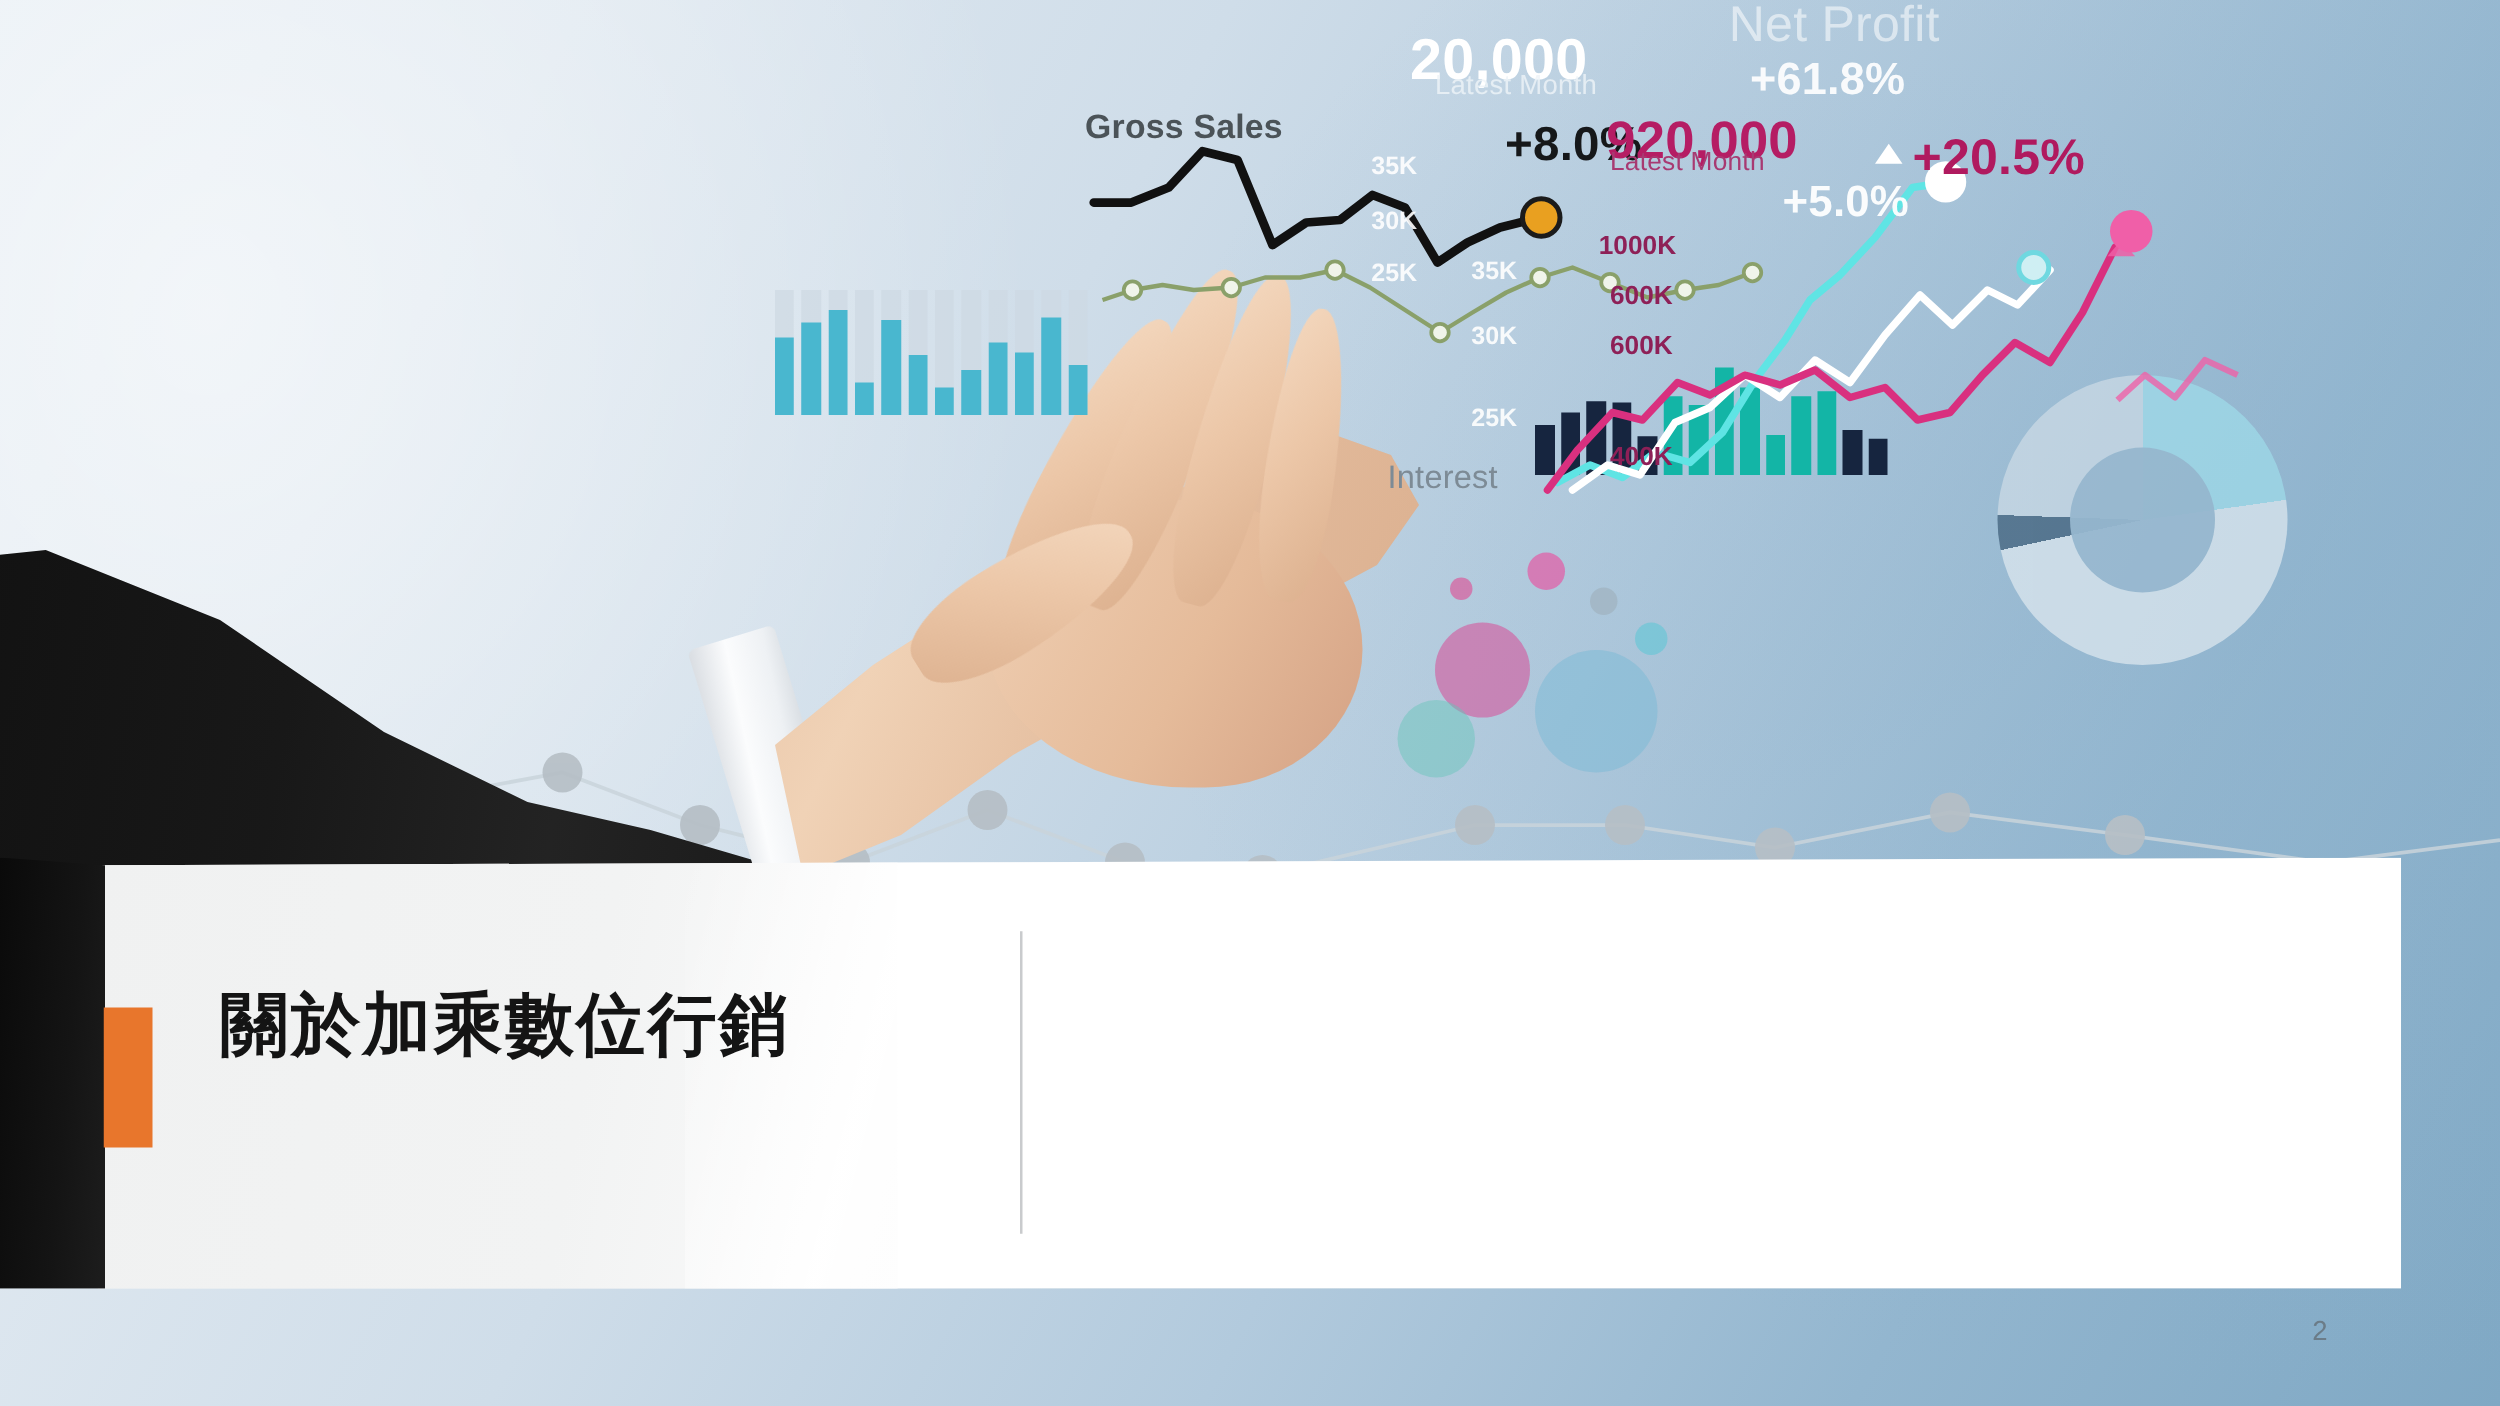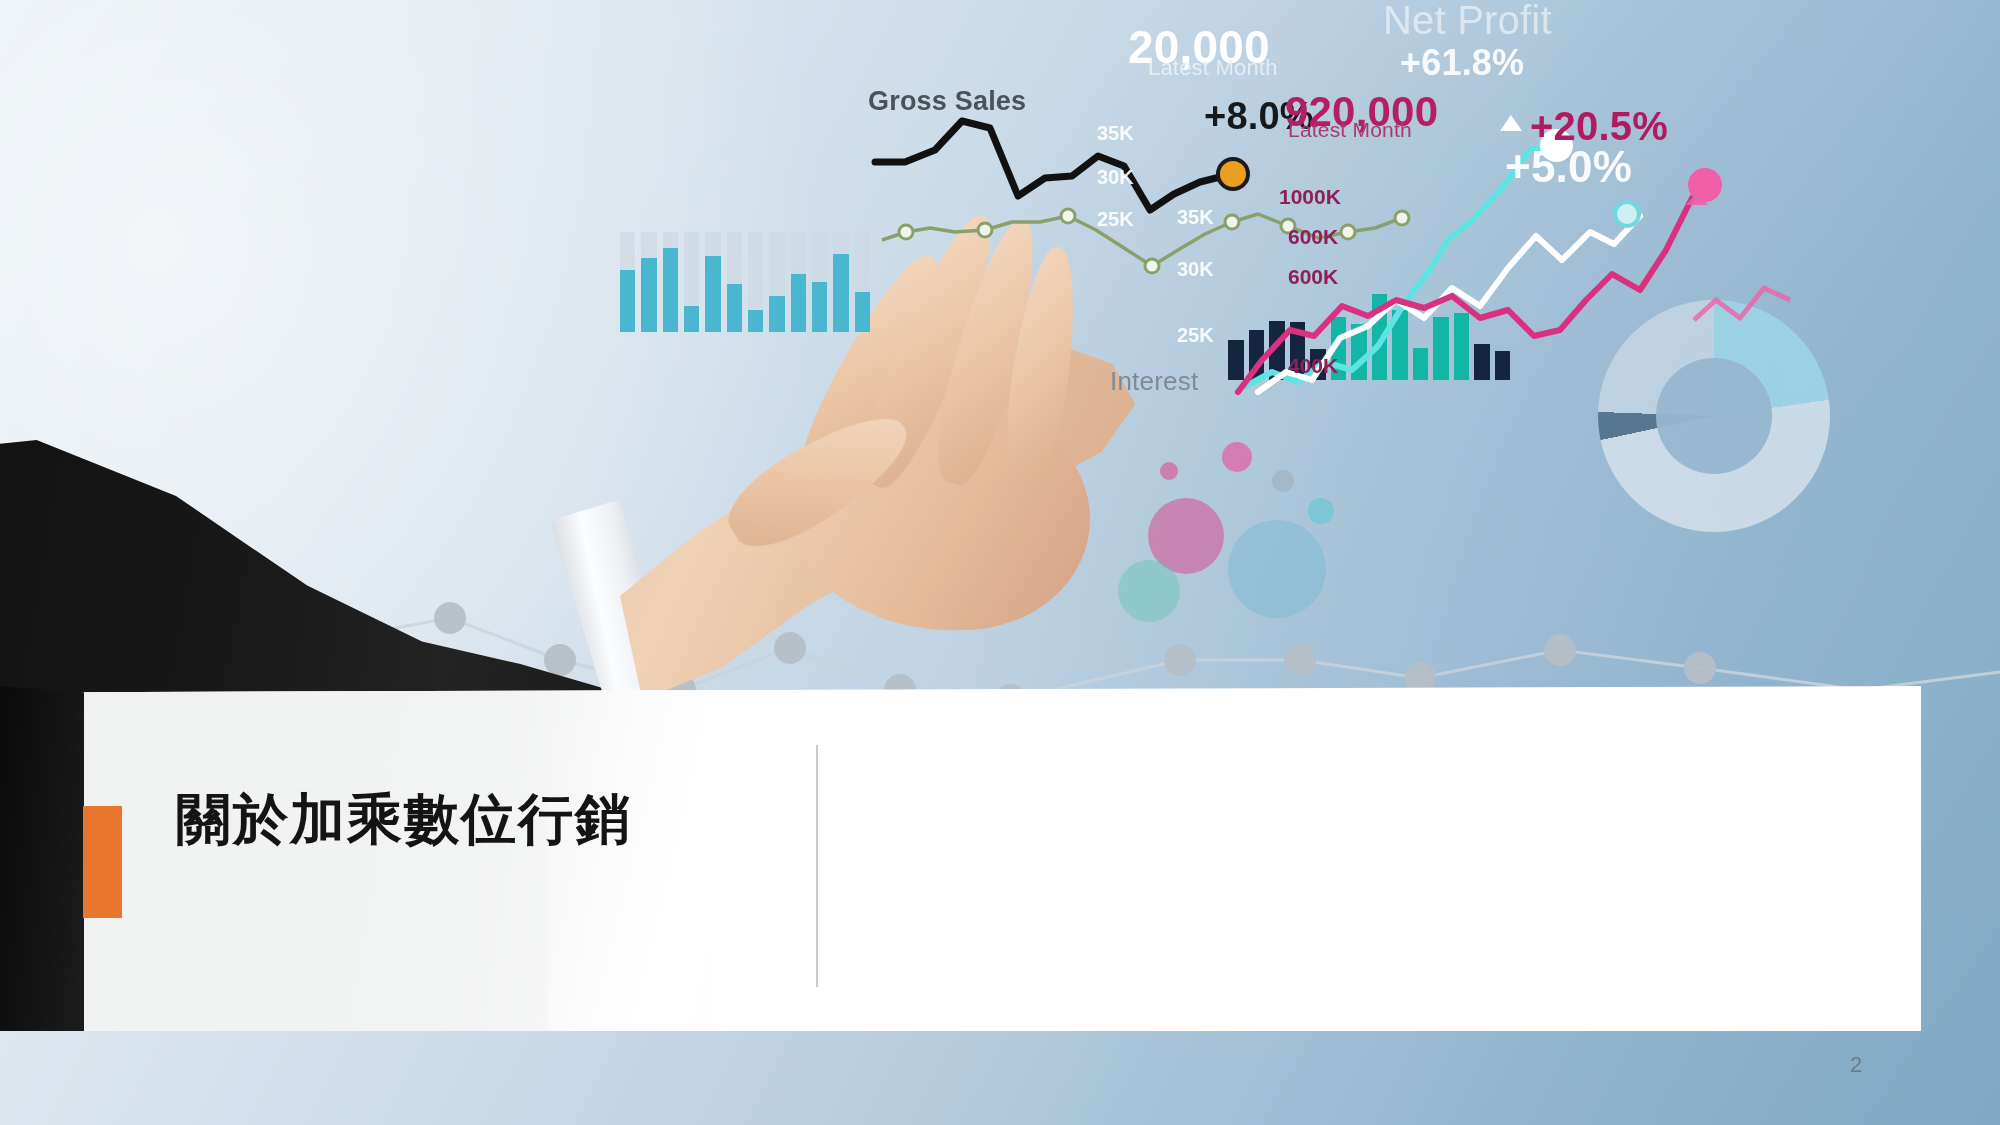--- a/index.html
+++ b/index.html
@@ -75,21 +75,21 @@
   .ov-gross   { left:868px; top:86px;  font-size:27px;  color:#4b5358; font-weight:700; }
   .ov-interest{ left:1110px;top:366px; font-size:26px;  color:#7d8b96; font-weight:400; }
   .ov-20000   { left:1128px;top:20px;  font-size:46px;  color:#ffffff; font-weight:700; }
   .ov-20000s  { left:1148px;top:55px;  font-size:22px;  color:#eef4f8; font-weight:400; opacity:.82;}
   .ov-8       { left:1204px;top:95px;  font-size:38px;  color:#16181a; font-weight:700; }
   .ov-920     { left:1285px;top:88px;  font-size:42px;  color:#b51d64; font-weight:700; }
   .ov-920s    { left:1288px;top:118px; font-size:21px;  color:#a83a72; font-weight:400; }
   .ov-net     { left:1383px;top:-2px;  font-size:40px;  color:#ffffff; font-weight:400; opacity:.55;}
   .ov-10      { left:1400px;top:42px;  font-size:36px;  color:#ffffff; font-weight:700; opacity:.92;}
   .ov-205     { left:1530px;top:104px; font-size:40px;  color:#b01a5f; font-weight:700; }
-  .ov-5       { left:1505px;top:142px; font-size:44px;  color:#ffffff; font-weight:700; opacity:.95;text-align:center;}
+  .ov-5       { left:1426px;top:142px; font-size:35px;  color:#ffffff; font-weight:700; opacity:.95;text-align:center;}
 
   .ax { position:absolute; font-family:Liberation Sans, sans-serif; font-weight:700;
         white-space:nowrap; }
   .ax-w { color:#ffffff; opacity:.9; }
   .ax-m { color:#8e2057; }
 
   .a35a { left:1097px; top:122px; font-size:20px; }
   .a30a { left:1097px; top:166px; font-size:20px; }
   .a25a { left:1097px; top:208px; font-size:20px; }
   .a35b { left:1177px; top:206px; font-size:20px; }

